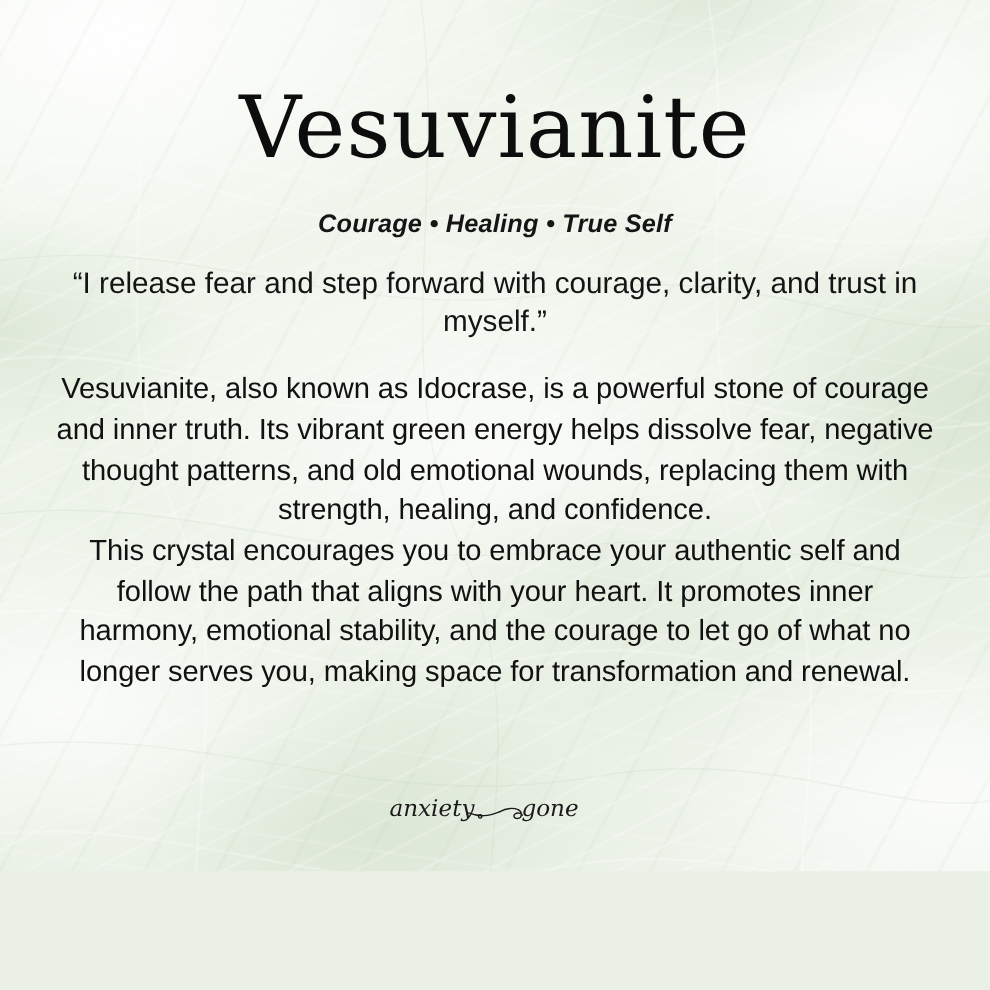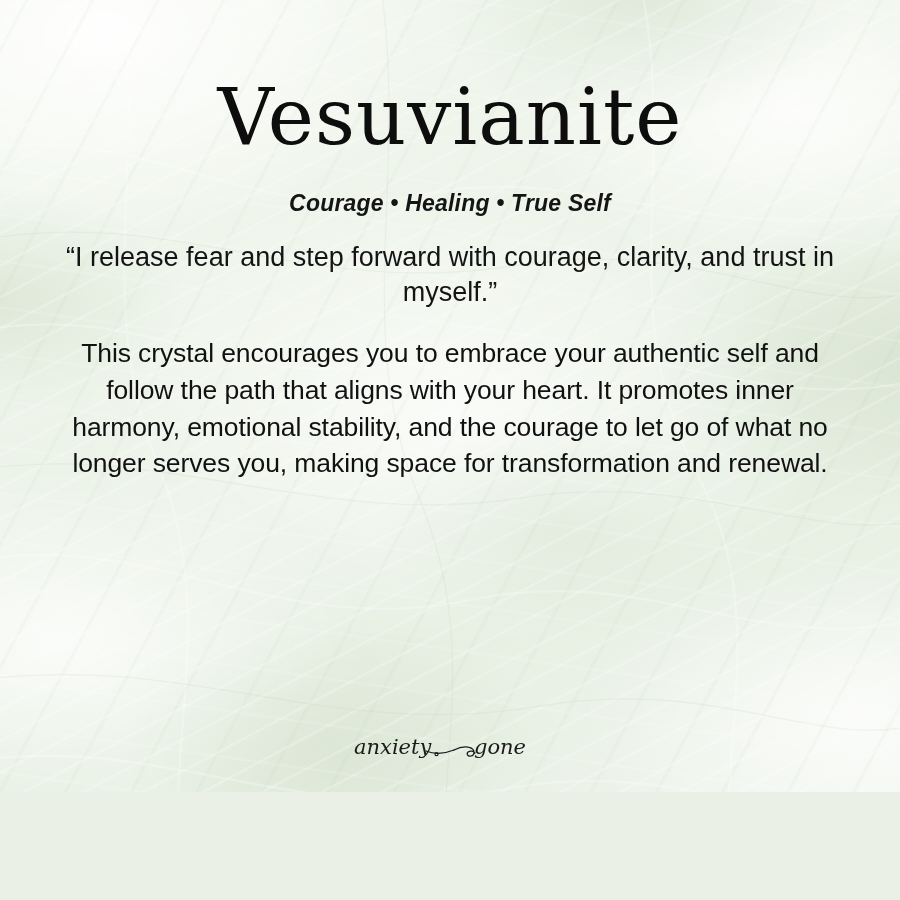--- a/index.html
+++ b/index.html
@@ -123,21 +123,21 @@
     margin-top:25px;
     max-width:800px;
     letter-spacing:-.1px;
   }
   #body-text p { margin:0; }
 
   #logo {
     position:absolute;
     left:50%;
     transform:translateX(-50%);
-    bottom:24px;
+    bottom:36px;
     width:200px; height:44px;
   }
   #logo svg { display:block; width:200px; height:44px; }
 </style>
 </head>
 <body>
 
 <div id="card">
 
   <div class="marble-layer m1"></div>
@@ -164,20 +164,21 @@
 
   <div id="content">
 
     <h1 id="title">Vesuvianite</h1>
 
     <div id="subtitle">Courage • Healing • True Self</div>
 
     <div id="quote">“I release fear and step forward with courage, clarity, and trust in myself.”</div>
 
     <div id="body-text">
+      <p>Vesuvianite, also known as Idocrase, is a powerful stone of courage and inner truth. Its vibrant green energy helps dissolve fear, negative thought patterns, and old emotional wounds, replacing them with strength, healing, and confidence.</p>
       <p>This crystal encourages you to embrace your authentic self and follow the path that aligns with your heart. It promotes inner harmony, emotional stability, and the courage to let go of what no longer serves you, making space for transformation and renewal.</p>
     </div>
 
   </div>
 
   <div id="logo">
     <svg viewBox="0 0 200 44">
       <text x="4" y="30" font-family="DejaVu Serif, serif" font-size="21" font-style="italic" fill="#1a1a1a">anxiety</text>
       <g fill="none" stroke="#1a1a1a" stroke-width="1.25" stroke-linecap="round">
         <path d="M76,27 C86,31 94,30 104,26"></path>

